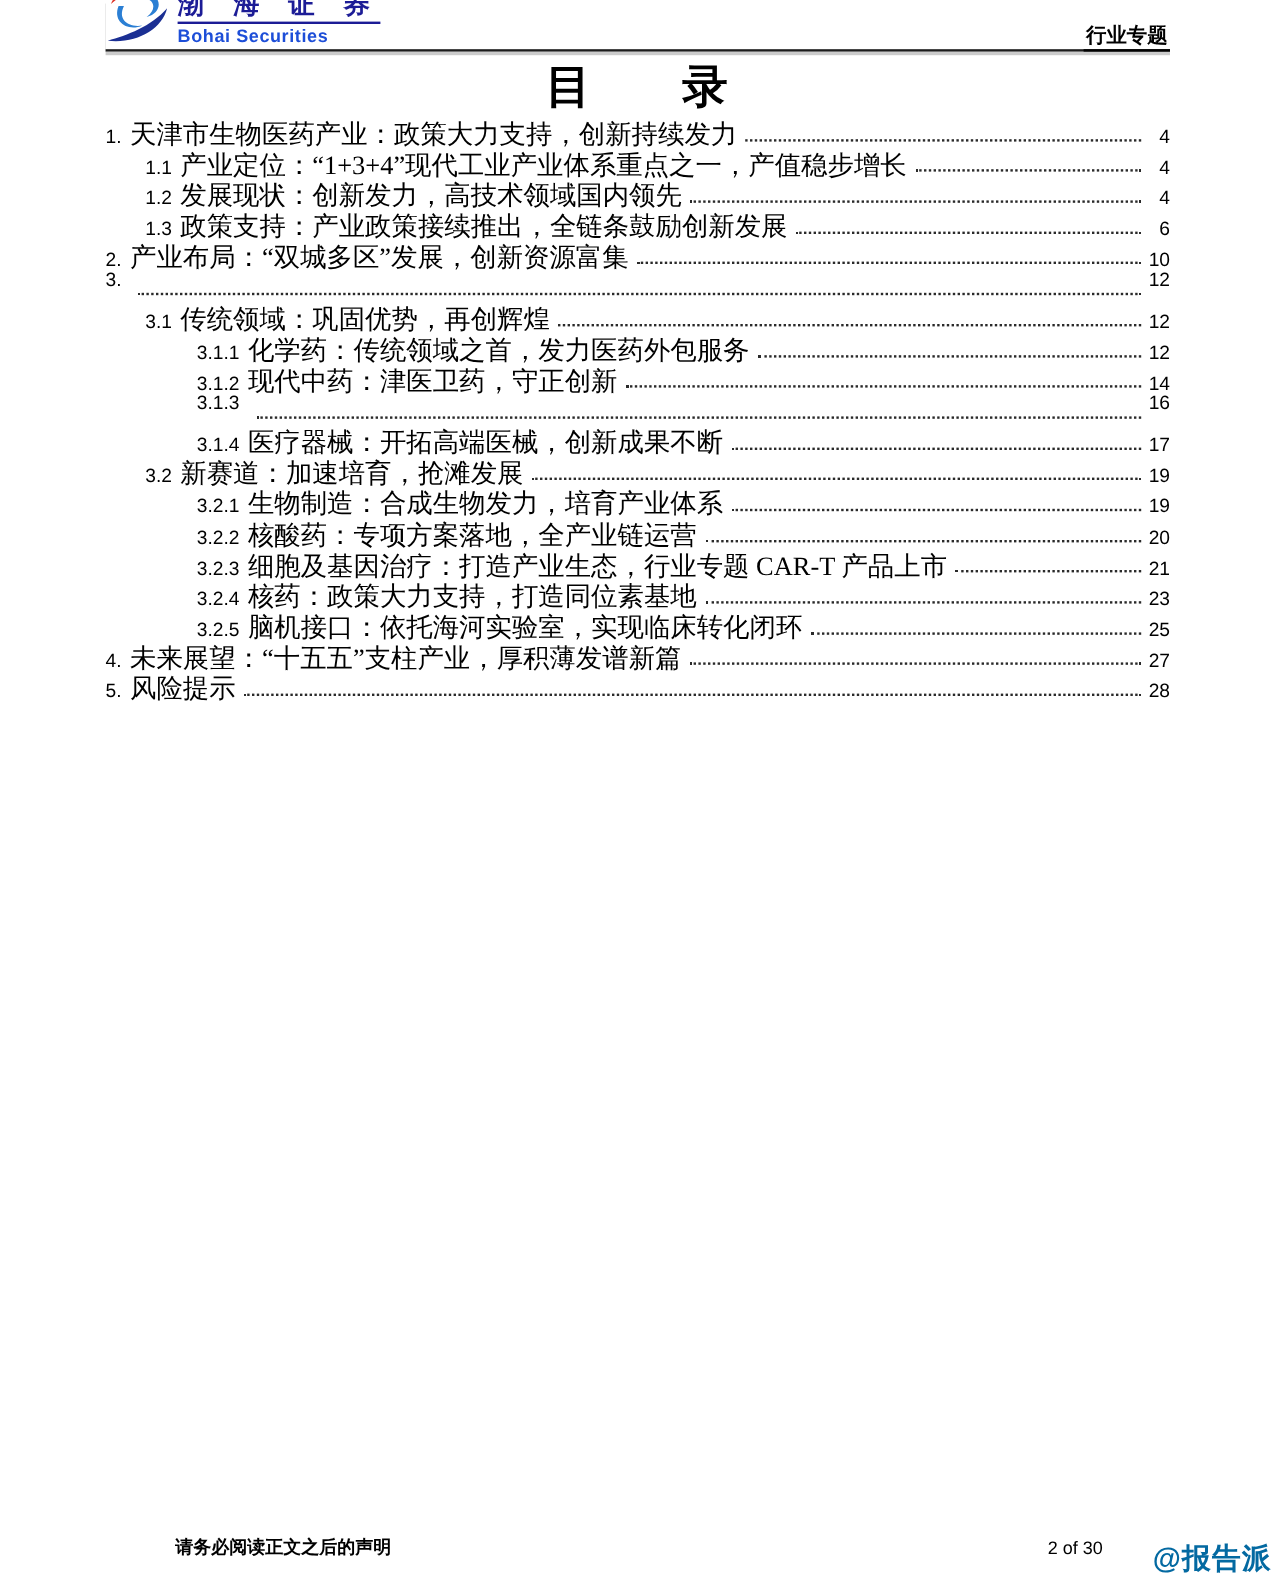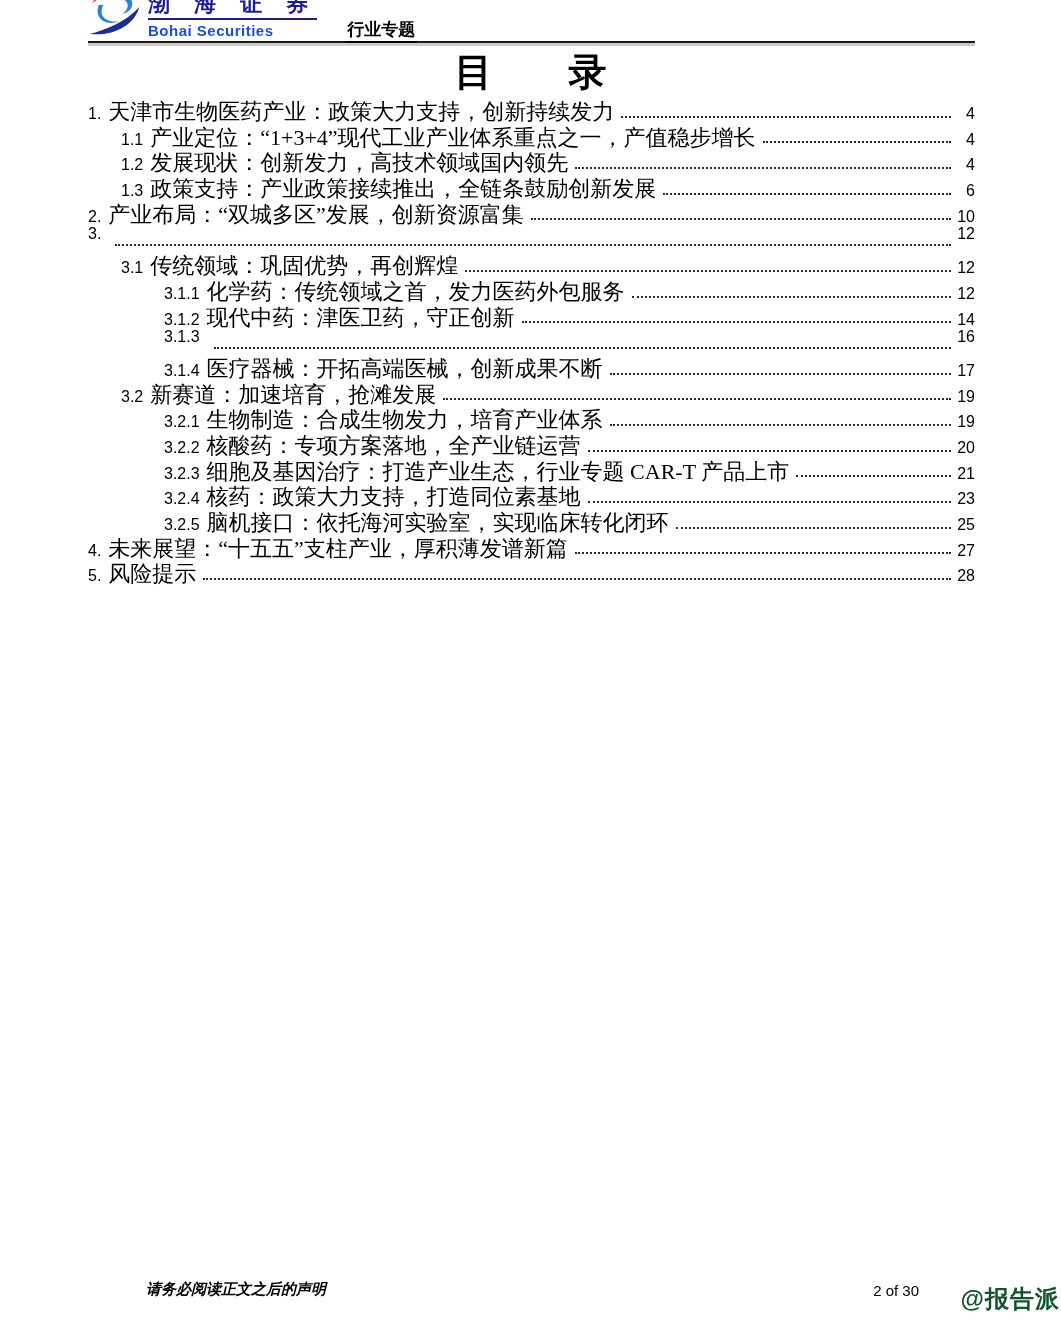--- a/index.html
+++ b/index.html
@@ -12,21 +12,21 @@
     color:#000;
     overflow:hidden;
     margin:0 auto;
   }
 
   
   .header {
     position:absolute; top:0; left:88px; right:86px; height:43px;
     border-bottom:2px solid #1c1c1c;
     box-shadow:0 3px 0 rgba(160,160,160,0.55);
-    display:flex; justify-content:flex-start; align-items:flex-end;gap:28px;
+    display:flex; justify-content:space-between; align-items:flex-end;
   }
   .logo { display:flex; align-items:center; gap:6px; margin-bottom:2px; }
   .logo svg { display:block; margin-top:-6px; }
   .logo-text { display:flex; flex-direction:column; }
   .logo-cn {
     font-family:"Liberation Sans", sans-serif;
     color:#1c1c96; font-weight:bold; font-size:22px; line-height:1;
     letter-spacing:9px; border-bottom:2px solid #1c1c96; padding-bottom:3px;
     margin-top:-4px; white-space:nowrap;
   }
@@ -67,30 +67,30 @@
     align-self:flex-end; margin:0 4px 5px 7px;
   }
   .toc-page {
     font-family:"Liberation Sans", sans-serif;
     font-size:16px; min-width:20px; text-align:right; white-space:nowrap;
   }
 
   
   .footer-disclaimer {
     position:absolute; left:146px; bottom:21px;
-    font-weight:bold; font-style:italic; font-size:15px;
+    font-weight:bold; font-size:15px;
   }
   .page-indicator {
     position:absolute; right:142px; bottom:21px;
     font-family:"Liberation Sans", sans-serif; font-size:15px;
   }
   .watermark {
     position:absolute; right:1px; bottom:5px;
     font-family:"Liberation Sans", sans-serif;
-    font-size:24px; font-weight:bold; color:#14532d;
+    font-size:24px; font-weight:bold; color:#0369a1;
     letter-spacing:1px;
     text-shadow:0 1px 0 #ffffff;
   }
 </style>
 </head>
 <body>
 
 <div class="page">
 
   <header class="header">

